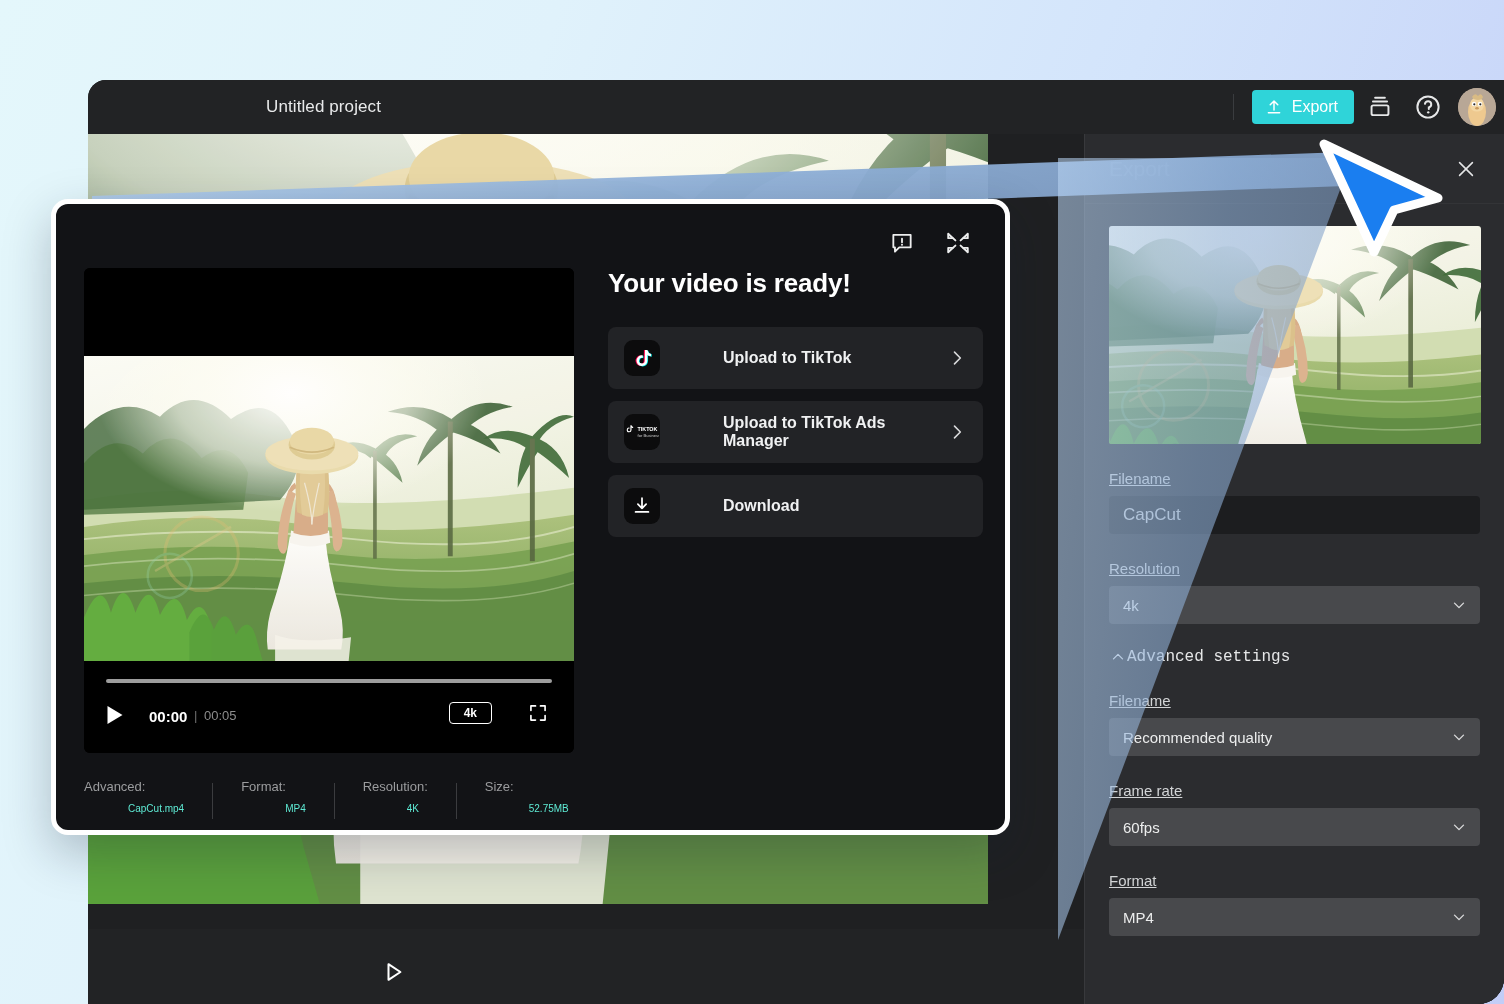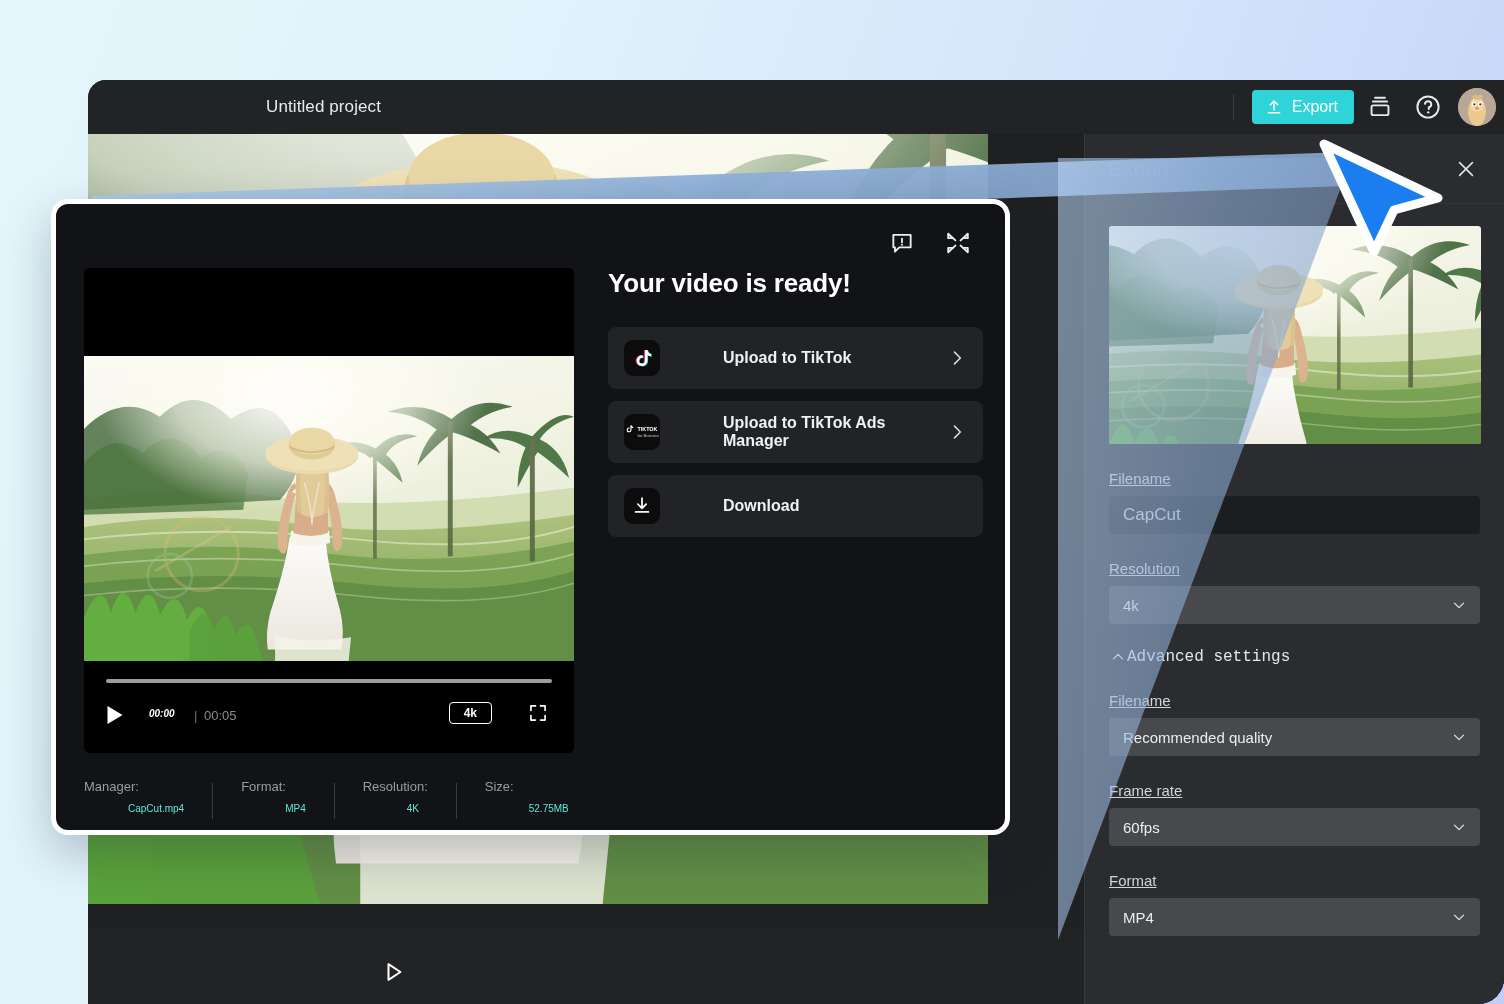--- a/index.html
+++ b/index.html
@@ -192,21 +192,21 @@
     position: absolute; left: 22px; top: 18px; width: 446px; height: 4px;
     background: #9d9d9d; border-radius: 3px; cursor: pointer;
   }
   #ctl-play {
     position: absolute; left: 22px; top: 44px;
     background: none; border: none; cursor: pointer; padding: 0;
     width: 18px; height: 20px;
   }
   #time-current {
     position: absolute; left: 65px; top: 47px;
-    font-size: 10px; font-weight: bold; color: #fff; font-style: italic;
+    font-size: 15px; font-weight: bold; color: #fff;
   }
   #time-sep {
     position: absolute; left: 110px; top: 47px;
     font-size: 13px; color: #6d6d6d;
   }
   #time-total {
     position: absolute; left: 120px; top: 47px;
     font-size: 13px; color: #8c8c8c;
   }
   #quality-badge {
@@ -548,21 +548,21 @@
           <path d="M20.5 9 v-5.5 h-5.5" stroke="currentColor" stroke-width="2" stroke-linecap="round" stroke-linejoin="round"></path>
           <path d="M3.5 15 v5.5 h5.5" stroke="currentColor" stroke-width="2" stroke-linecap="round" stroke-linejoin="round"></path>
           <path d="M20.5 15 v5.5 h-5.5" stroke="currentColor" stroke-width="2" stroke-linecap="round" stroke-linejoin="round"></path>
         </svg>
       </button>
     </div>
   </div>
 
   <div id="modal-meta">
     <div class="meta-cell">
-      <div class="meta-key">Manager:</div>
+      <div class="meta-key">Advanced:</div>
       <div class="meta-val">CapCut.mp4</div>
     </div>
     <div class="meta-sep"></div>
     <div class="meta-cell">
       <div class="meta-key">Format:</div>
       <div class="meta-val">MP4</div>
     </div>
     <div class="meta-sep"></div>
     <div class="meta-cell">
       <div class="meta-key">Resolution:</div>

